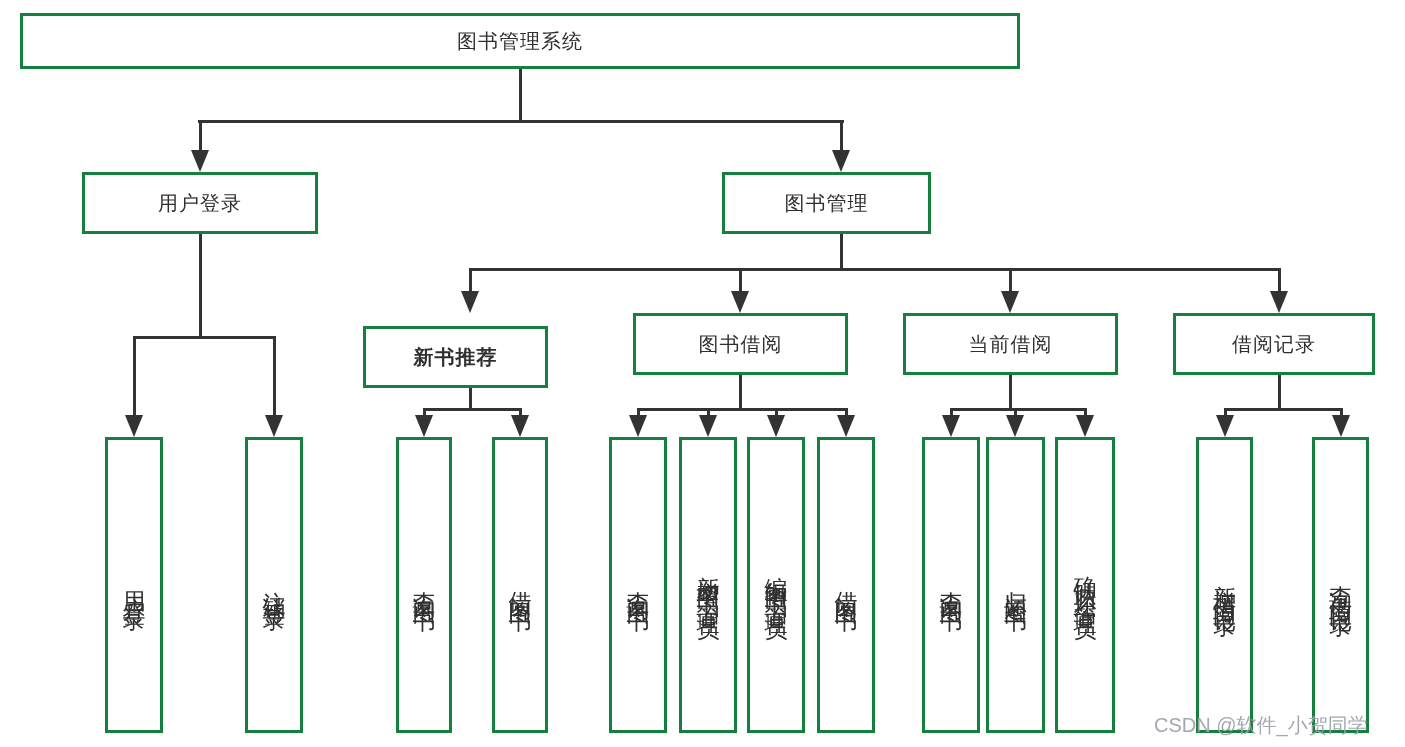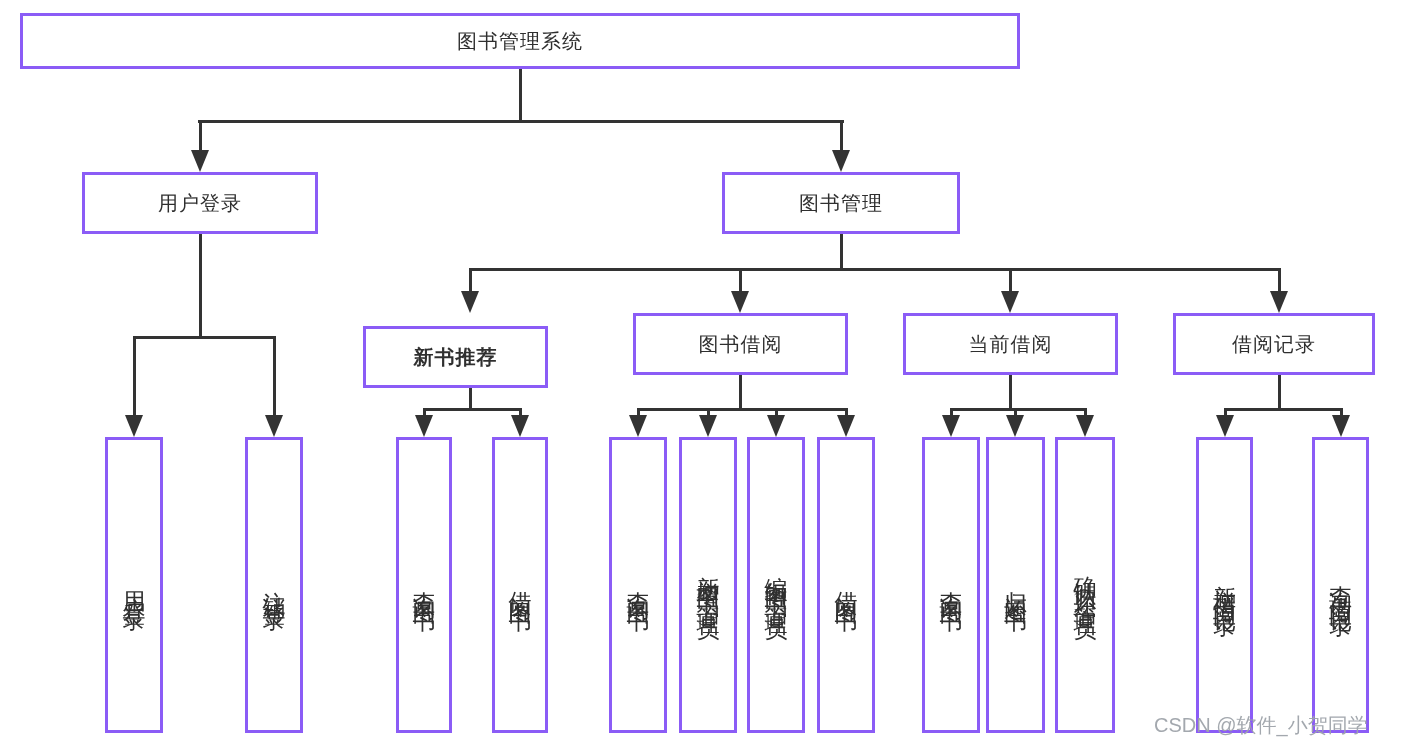--- a/index.html
+++ b/index.html
@@ -1,21 +1,21 @@
 <!DOCTYPE html>
 <html><head>
 <meta charset="utf-8">
 <style>
   html,body{margin:0;padding:0;background:#ffffff;}
   .canvas{
     position:relative;width:1405px;height:747px;background:#ffffff;overflow:hidden;
     font-family:"Liberation Sans","DejaVu Sans",sans-serif;
   }
   .box{
-    position:absolute;box-sizing:border-box;border:3px solid #8b5cf6;background:#ffffff;
+    position:absolute;box-sizing:border-box;border:3px solid #15803d;background:#ffffff;
     display:flex;align-items:center;justify-content:center;text-align:center;
   }
   .hlabel{font-size:20px;color:#2f2f2f;letter-spacing:1px;white-space:nowrap;}
   .vlabel{
     writing-mode:vertical-rl;text-orientation:mixed;
     font-size:23px;letter-spacing:6px;color:#2f2f2f;line-height:1;
   }
   .ln{position:absolute;background:#333333;}
   .arr{
     position:absolute;width:0;height:0;
@@ -91,21 +91,21 @@
   <div class="arr" style="left:1216px;top:415px;"></div>
   <div class="arr" style="left:1332px;top:415px;"></div>
 
   <div class="box" style="left:20px;top:13px;width:1000px;height:56px;">
     <span class="hlabel">图书管理系统</span>
   </div>
 
   <div class="box" style="left:82px;top:172px;width:236px;height:62px;">
     <span class="hlabel">用户登录</span>
   </div>
-  <div class="box" style="left:722px;top:172px;width:238px;height:62px;">
+  <div class="box" style="left:722px;top:172px;width:209px;height:62px;">
     <span class="hlabel">图书管理</span>
   </div>
 
   <div class="box" style="left:363px;top:326px;width:185px;height:62px;font-weight:bold;">
     <span class="hlabel">新书推荐</span>
   </div>
   <div class="box" style="left:903px;top:313px;width:215px;height:62px;">
     <span class="hlabel">当前借阅</span>
   </div>
   <div class="box" style="left:633px;top:313px;width:215px;height:62px;">

